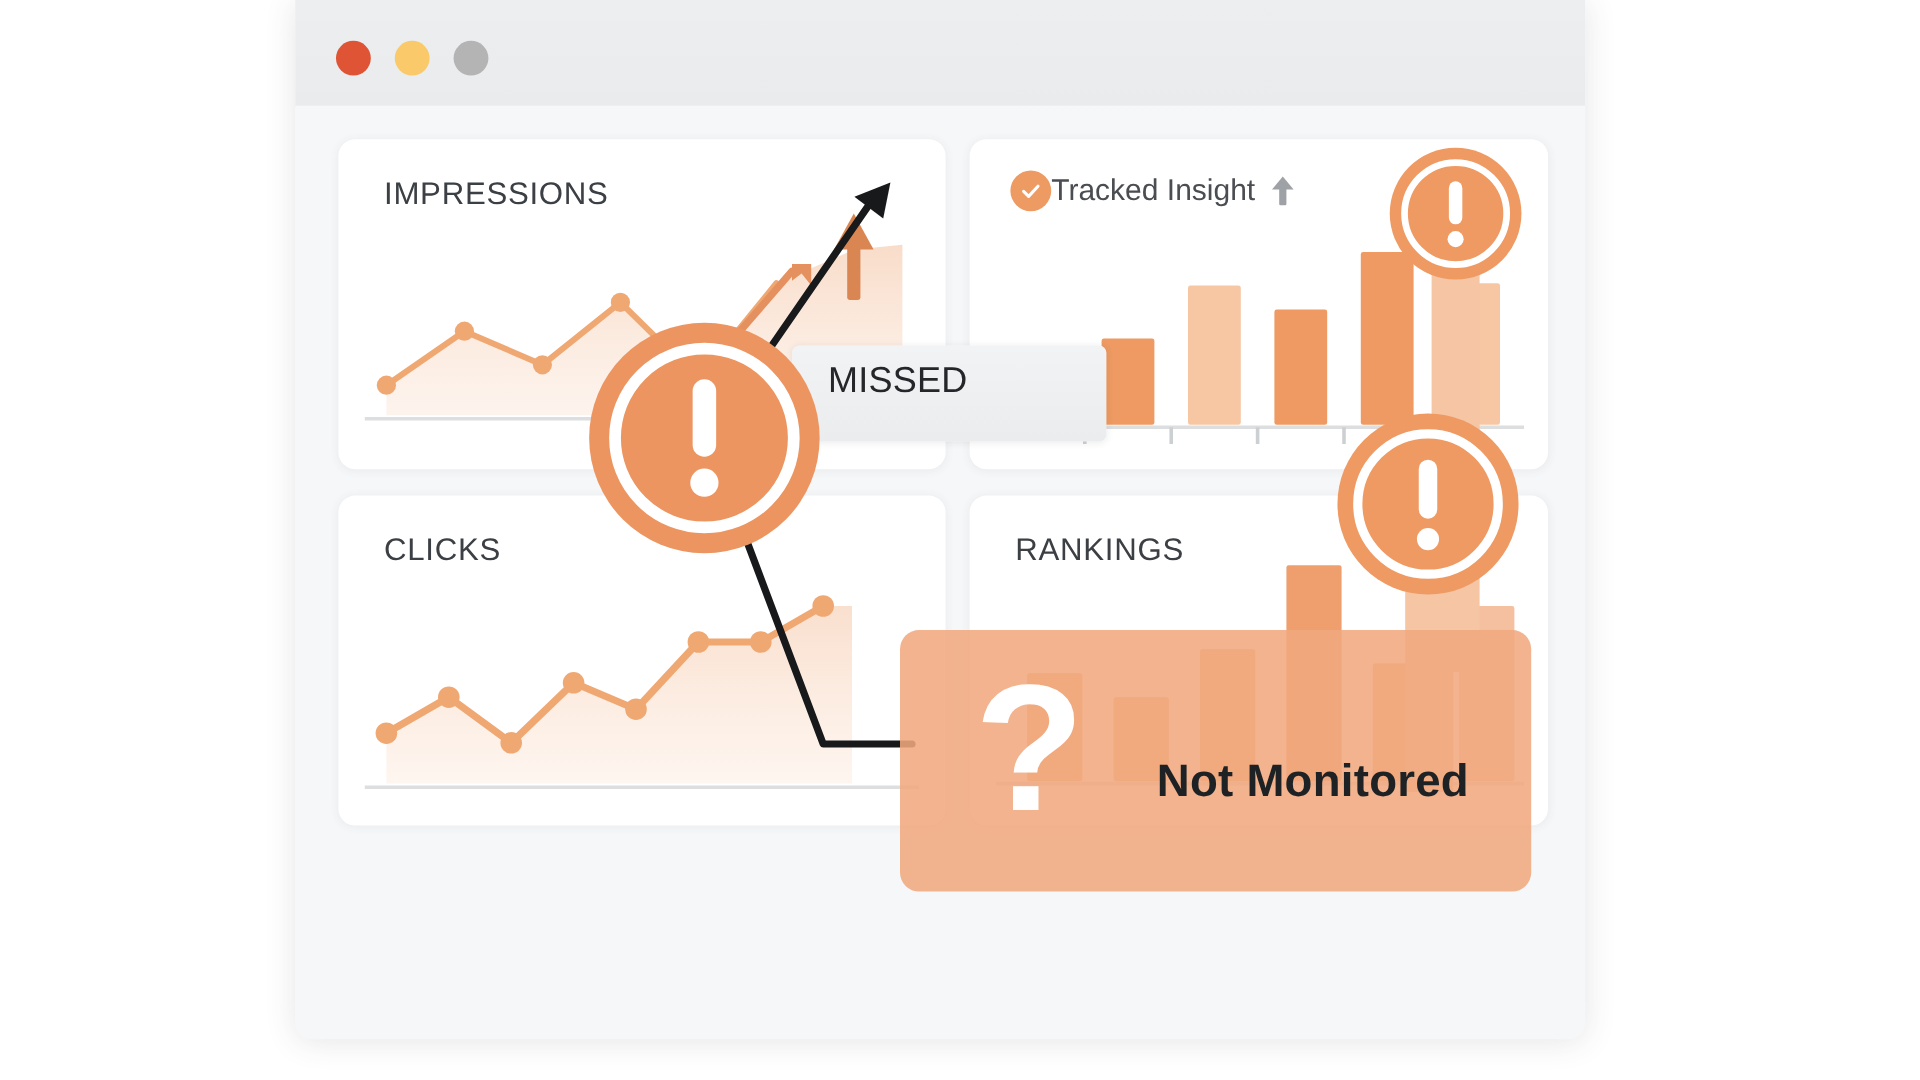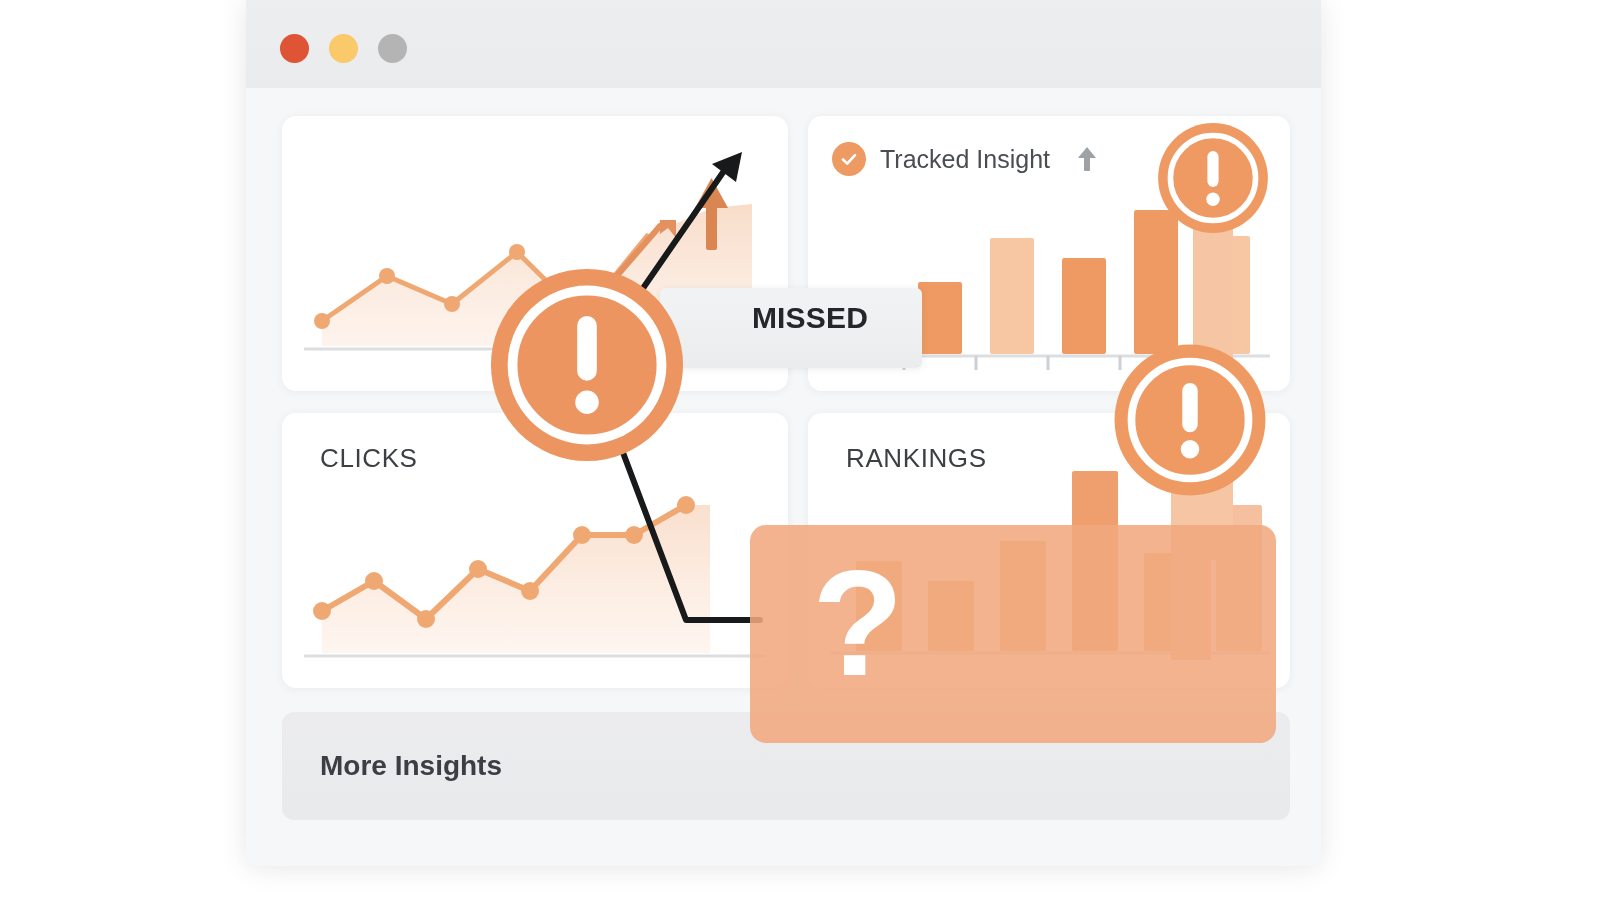--- a/index.html
+++ b/index.html
@@ -79,25 +79,24 @@
   #card-impressions { left: 36px;  top: 28px;  width: 506px; height: 275px; }
   #card-tracked     { left: 562px; top: 28px; width: 482px; height: 275px; }
   #card-clicks      { left: 36px;  top: 325px; width: 506px; height: 275px; }
   #card-rankings    { left: 562px; top: 325px; width: 482px; height: 275px; }
 
   .chart-svg { position: absolute; left: 0; top: 0; width: 100%; height: 100%; }
 
   
   .tracked-head {
     position: absolute;
-    left: 24px;
+    left: 34px;
     top: 26px;
     display: flex;
     align-items: center;
-    gap: 14px;
   }
   .check-circle {
     width: 34px; height: 34px;
     border-radius: 50%;
     background: #ed9a63;
     display: flex; align-items: center; justify-content: center;
   }
   .tracked-label {
     font-size: 25px;
     color: #4a4d51;
@@ -132,25 +131,24 @@
     left: 660px; top: 288px;
     width: 262px; height: 80px;
     background: linear-gradient(180deg,#f2f3f4 0%, #ebecee 100%);
     border-radius: 6px;
     box-shadow: 0 1px 6px rgba(60,64,70,0.10);
   }
   #missed-text {
     left: 690px; top: 300px;
     width: 240px;
     font-size: 30px;
-    font-weight: 700;
+    font-weight: 400;
     color: #242629;
     line-height: 1.18;
     letter-spacing: 0.2px;
-    text-align: center;
   }
 
   
   #not-monitored-panel {
     left: 750px; top: 525px;
     width: 526px; height: 218px;
     background: #f0a87e;
     opacity: 0.88;
     border-radius: 16px;
   }
@@ -193,20 +191,21 @@
       <div class="lights">
         <div class="light" style="background:#de5434"></div>
         <div class="light" style="background:#f9c96a"></div>
         <div class="light" style="background:#b4b4b4"></div>
       </div>
     </div>
 
     <div class="window-body">
 
       <div class="card" id="card-impressions">
+        <div class="card-title">IMPRESSIONS</div>
         <svg class="chart-svg" viewBox="0 0 506 275" preserveAspectRatio="none">
           <defs>
             <linearGradient id="impFill" x1="0" y1="0" x2="0" y2="1">
               <stop offset="0%" stop-color="#f6cfb4" stop-opacity="0.72"></stop>
               <stop offset="100%" stop-color="#fbe6d8" stop-opacity="0.45"></stop>
             </linearGradient>
           </defs>
 
           <path d="M40,230 L40,205 L105,160 L170,188 L235,136 L300,200 L365,120 L430,92 L470,88 L470,230 Z" fill="url(#impFill)"></path>
 
@@ -297,23 +296,20 @@
           <circle cx="144" cy="206" r="9" fill="#f0a873"></circle>
           <circle cx="196" cy="156" r="9" fill="#f0a873"></circle>
           <circle cx="248" cy="178" r="9" fill="#f0a873"></circle>
           <circle cx="300" cy="122" r="9" fill="#f0a873"></circle>
           <circle cx="352" cy="122" r="9" fill="#f0a873"></circle>
           <circle cx="404" cy="92" r="9" fill="#f0a873"></circle>
           <line x1="22" y1="243" x2="484" y2="243" stroke="#dcdee0" stroke-width="3"></line>
         </svg>
       </div>
 
-      <div class="footer-bar">
-        <div class="footer-label">More Insights</div>
-      </div>
 
     </div>
   </div>
 
   <div class="stem" id="stem-tr"></div>
   <div class="stem" id="stem-mr"></div>
 
   <svg class="overlay" style="left:0;top:0;width:1600px;height:900px;pointer-events:none;">
 
     <line x1="590" y1="365" x2="726" y2="168" stroke="#17191b" stroke-width="6" stroke-linecap="round"></line>
@@ -322,20 +318,21 @@
     <polyline points="590,365 686,620 760,620" fill="none" stroke="#17191b" stroke-width="6" stroke-linecap="round" stroke-linejoin="round"></polyline>
   </svg>
 
   <div class="overlay" id="missed-pill"></div>
   <div class="overlay" id="missed-text">
     <div>MISSED</div>
   </div>
 
   <div class="overlay" id="not-monitored-panel"></div>
   <div class="overlay" id="qmark">?</div>
+  <div class="overlay" id="not-monitored-text">Not Monitored</div>
 
   <svg class="alert-badge" id="badge-tr" viewBox="0 0 100 100">
     <circle cx="50" cy="50" r="49" fill="#ef9a63"></circle>
     <circle cx="50" cy="50" r="38" fill="none" stroke="#ffffff" stroke-width="5"></circle>
     <rect x="45" y="26" width="10" height="32" rx="5" fill="#ffffff"></rect>
     <circle cx="50" cy="69" r="6" fill="#ffffff"></circle>
   </svg>
 
   <svg class="alert-badge" id="badge-mr" viewBox="0 0 100 100">
     <circle cx="50" cy="50" r="49" fill="#ef9a63"></circle>

